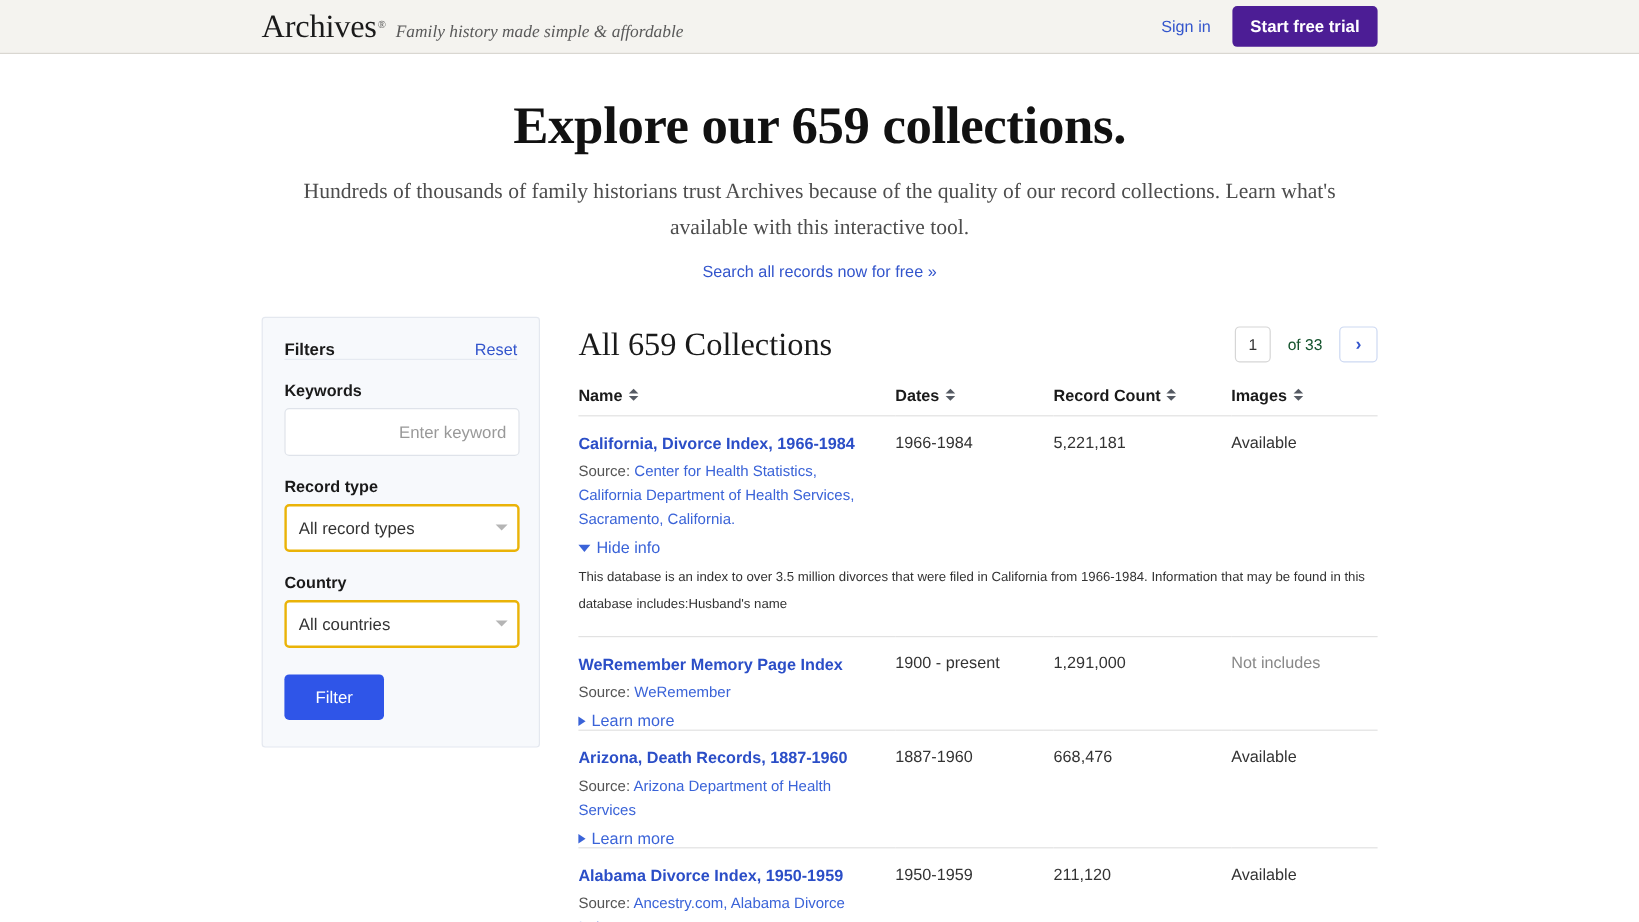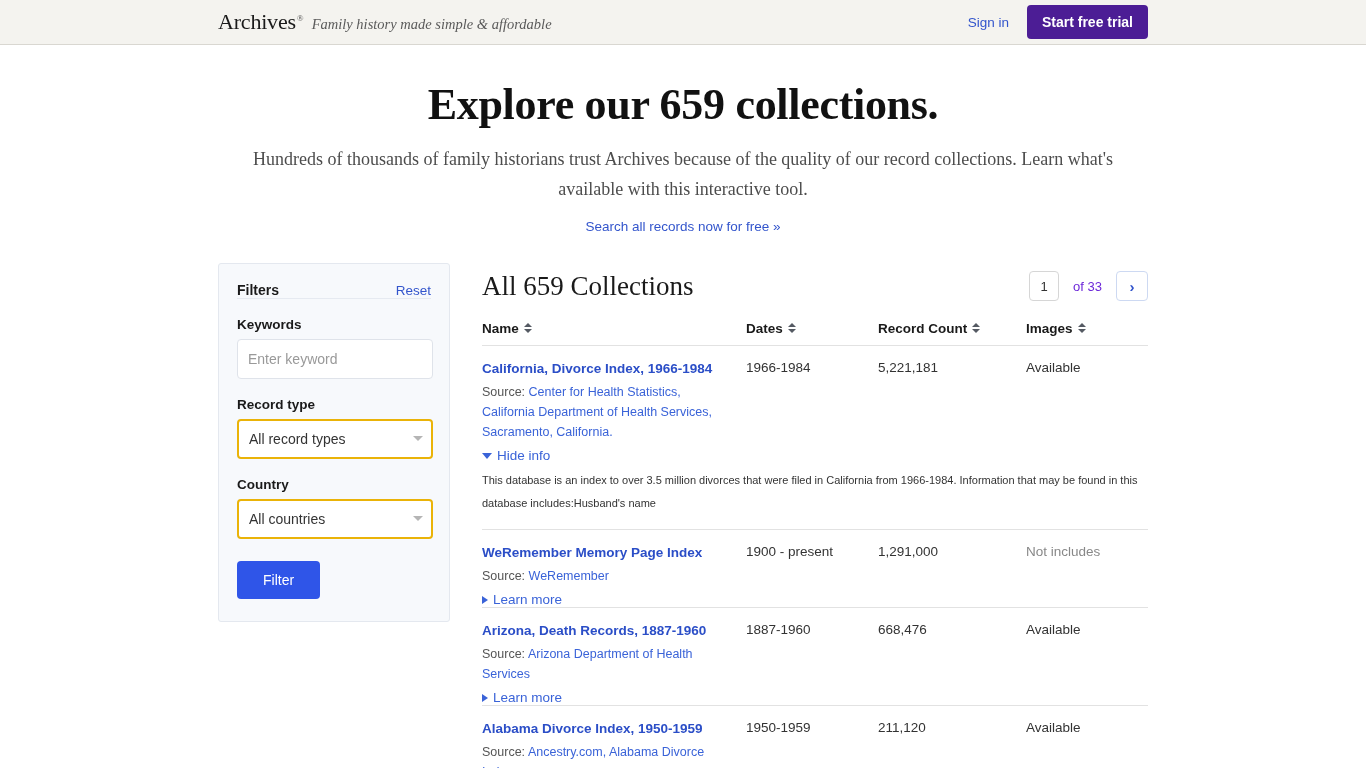--- a/index.html
+++ b/index.html
@@ -19,21 +19,21 @@
     background: #f4f3ef;
     border-bottom: 1px solid #d9d7d1;
     display: flex;
     align-items: center;
     padding: 0 218px;
     position: relative;
   }
   .brand-wrap { display: flex; align-items: baseline; }
   .brand {
     font-family: "Liberation Serif", serif;
-    font-size: 22px;
+    font-size: 27px;
     color: #1a1a1a;
     letter-spacing: -0.2px;
     line-height: 1;
   }
   .brand-reg {
     font-family: "Liberation Serif", serif;
     font-size: 9px;
     color: #555;
     position: relative;
     top: -8px;
@@ -142,20 +142,21 @@
     width: 196px;
     height: 40px;
     border: 1px solid #dfe3ea;
     border-radius: 4px;
     background: #ffffff;
     padding: 0 10px;
     font-size: 14px;
     color: #333;
     font-family: "Liberation Sans", sans-serif;
     outline: none;
+    text-align: right;
   }
   .text-input::placeholder { color: #999999; }
   .select-wrap { position: relative; width: 196px; }
   .select-box {
     width: 196px;
     height: 40px;
     border: 2px solid #eab308;
     border-radius: 4px;
     background: #ffffff;
     display: flex;
@@ -207,21 +208,21 @@
     border: 1px solid #d6d6d6;
     border-radius: 4px;
     text-align: center;
     font-size: 13px;
     color: #333;
     background: #fff;
     font-family: "Liberation Sans", sans-serif;
     outline: none;
     padding: 0;
   }
-  .page-of { font-size: 13px; color: #6d28d9; }
+  .page-of { font-size: 13px; color: #14532d; }
   .page-next {
     width: 32px; height: 30px;
     border: 1px solid #cdd9f2;
     border-radius: 4px;
     background: #ffffff;
     color: #3355cc;
     font-size: 15px;
     font-weight: bold;
     cursor: pointer;
     display: flex;

